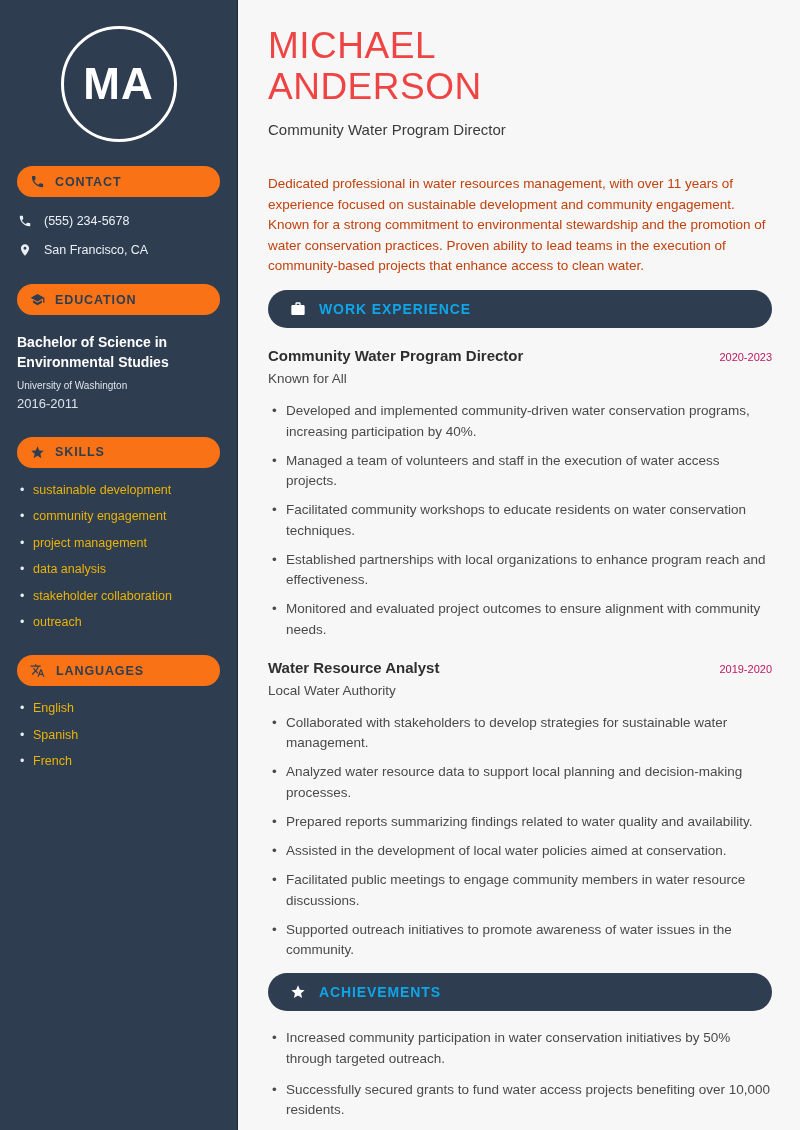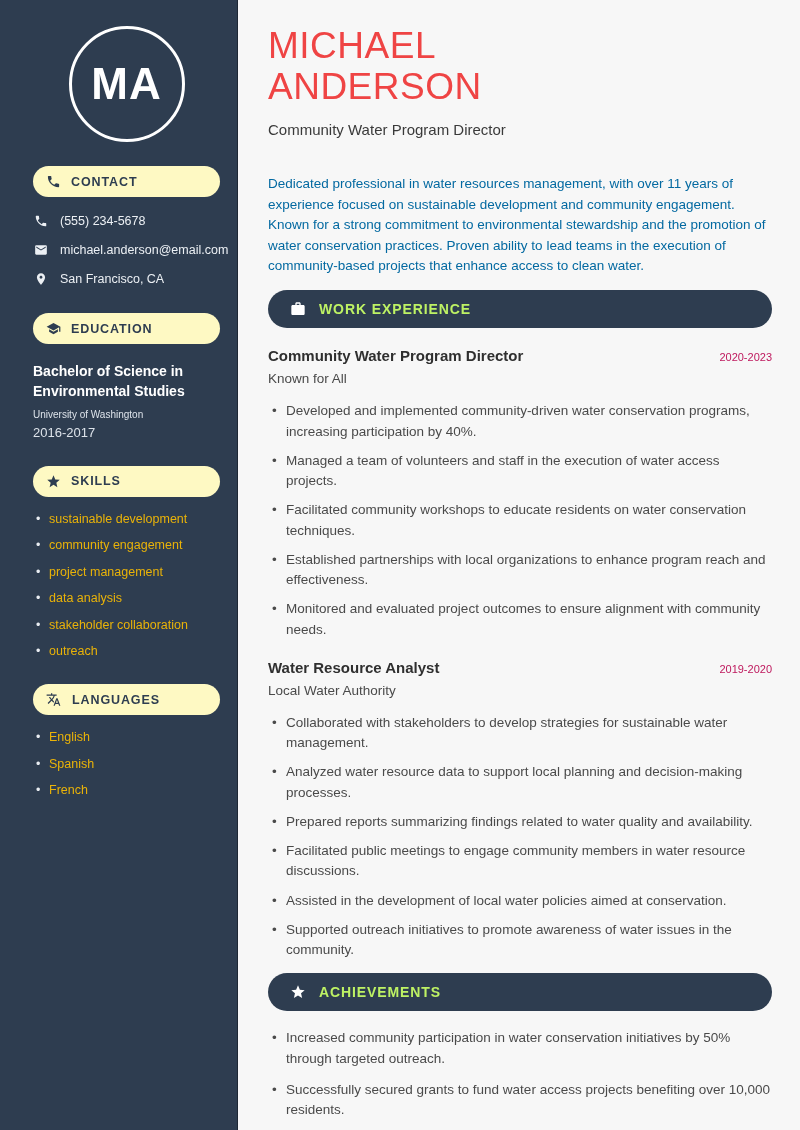--- a/index.html
+++ b/index.html
@@ -9,32 +9,32 @@
     display: flex;
     font-family: "Liberation Sans", sans-serif;
     background: #F7F7F7;
   }
 
   
   .sidebar {
     width: 238px; flex-shrink: 0;
     background: #2E3D50;
     color: #ECF0F4;
-    padding: 26px 0 0 16px;
+    padding: 26px 0 0 0;
     border-right: 1px solid rgba(0,0,0,0.35);
   }
   .avatar {
     width: 116px; height: 116px;
     border: 3px solid #FFFFFF; border-radius: 50%;
     margin: 0 auto;
     display: flex; align-items: center; justify-content: center;
     font-size: 44px; font-weight: bold; color: #FFFFFF; letter-spacing: 1px;
   }
   .side-pill {
-    background: #fef9c3; color: #2E3D50;
+    background: #f97316; color: #2E3D50;
     border-radius: 16px; height: 31px;
     margin: 0 17px;
     display: flex; align-items: center; gap: 10px;
     padding: 0 13px;
     font-size: 12.5px; font-weight: bold; letter-spacing: 0.9px;
   }
   .side-pill svg { width: 15px; height: 15px; flex-shrink: 0; }
   .pill-contact   { margin-top: 24px; }
   .pill-education { margin-top: 20px; }
   .pill-skills    { margin-top: 26px; }
@@ -68,25 +68,25 @@
   }
   .name {
     margin: 0;
     font-size: 37px; font-weight: normal; color: #ef4444;
     line-height: 1.1; letter-spacing: 0.5px;
     white-space: pre-line;
   }
   .job-headline { margin-top: 14px; font-size: 15px; color: #3A3A3A; }
   .summary {
     margin-top: 36px;
-    font-size: 13.5px; color: #0369a1; line-height: 1.52;
+    font-size: 13.5px; color: #c2410c; line-height: 1.52;
   }
   .section-pill {
     margin-top: 13px;
-    background: #2E3D50; color: #bef264;
+    background: #2E3D50; color: #0ea5e9;
     border-radius: 20px; height: 38px;
     display: flex; align-items: center; gap: 13px;
     padding: 0 22px;
     font-size: 14px; font-weight: bold; letter-spacing: 0.9px;
   }
   .section-pill svg { width: 16px; height: 16px; fill: #FFFFFF; flex-shrink: 0; }
 
   .job { margin-top: 19px; }
   .job-header { display: flex; justify-content: space-between; align-items: baseline; }
   .job-title { font-size: 15px; font-weight: bold; color: #2F2F2F; }
@@ -123,42 +123,36 @@
   </div>
   <div class="contact-list">
     <div class="contact-row">
       <svg viewBox="0 0 24 24">
           <path d="M6.62 10.79c1.44 2.83 3.76 5.14 6.59 6.59l2.2-2.2c.27-.27.67-.36 1.02-.24 1.12.37 2.33.57 3.57.57.55 0 1 .45 1 1V20c0 .55-.45 1-1 1-9.39 0-17-7.61-17-17 0-.55.45-1 1-1h3.5c.55 0 1 .45 1 1 0 1.25.2 2.45.57 3.57.11.35.03.74-.25 1.02l-2.2 2.2z"></path>
         </svg>
       <span>(555) 234-5678</span>
     </div>
     <div class="contact-row">
       <svg viewBox="0 0 24 24">
-          <path d="M20 4H4c-1.1 0-1.99.9-1.99 2L2 18c0 1.1.9 2 2 2h16c1.1 0 2-.9 2-2V6c0-1.1-.9-2-2-2zm0 4l-8 5-8-5V6l8 5 8-5v2z"></path>
-        </svg>
-      <span>michael.anderson@email.com</span>
-    </div>
-    <div class="contact-row">
-      <svg viewBox="0 0 24 24">
           <path d="M12 2C8.13 2 5 5.13 5 9c0 5.25 7 13 7 13s7-7.75 7-13c0-3.87-3.13-7-7-7zm0 9.5c-1.38 0-2.5-1.12-2.5-2.5s1.12-2.5 2.5-2.5 2.5 1.12 2.5 2.5-1.12 2.5-2.5 2.5z"></path>
         </svg>
       <span>San Francisco, CA</span>
     </div>
   </div>
 
   <div class="side-pill pill-education">
     <svg viewBox="0 0 24 24">
         <path d="M5 13.18v4L12 21l7-3.82v-4L12 17l-7-3.82zM12 3L1 9l11 6 9-4.91V17h2V9L12 3z"></path>
       </svg>
     <span>EDUCATION</span>
   </div>
   <div class="edu-block">
     <div class="edu-degree">Bachelor of Science in Environmental Studies</div>
     <div class="edu-school">University of Washington</div>
-    <div class="edu-years">2016-2017</div>
+    <div class="edu-years">2016-2011</div>
   </div>
 
   <div class="side-pill pill-skills">
     <svg viewBox="0 0 24 24">
         <path d="M12 17.27L18.18 21l-1.64-7.03L22 9.24l-7.19-.61L12 2 9.19 8.63 2 9.24l5.46 4.73L5.82 21z"></path>
       </svg>
     <span>SKILLS</span>
   </div>
   <ul class="side-list">
     <li>sustainable development</li>
@@ -215,22 +209,22 @@
   <section class="job">
     <div class="job-header">
       <span class="job-title">Water Resource Analyst</span>
       <span class="job-dates">2019-2020</span>
     </div>
     <div class="job-company">Local Water Authority</div>
     <ul class="bullets">
       <li>Collaborated with stakeholders to develop strategies for sustainable water management.</li>
       <li>Analyzed water resource data to support local planning and decision-making processes.</li>
       <li>Prepared reports summarizing findings related to water quality and availability.</li>
+      <li>Assisted in the development of local water policies aimed at conservation.</li>
       <li>Facilitated public meetings to engage community members in water resource discussions.</li>
-      <li>Assisted in the development of local water policies aimed at conservation.</li>
       <li>Supported outreach initiatives to promote awareness of water issues in the community.</li>
     </ul>
   </section>
 
   <div class="section-pill">
     <svg viewBox="0 0 24 24">
         <path d="M12 17.27L18.18 21l-1.64-7.03L22 9.24l-7.19-.61L12 2 9.19 8.63 2 9.24l5.46 4.73L5.82 21z"></path>
       </svg>
     <span>ACHIEVEMENTS</span>
   </div>

